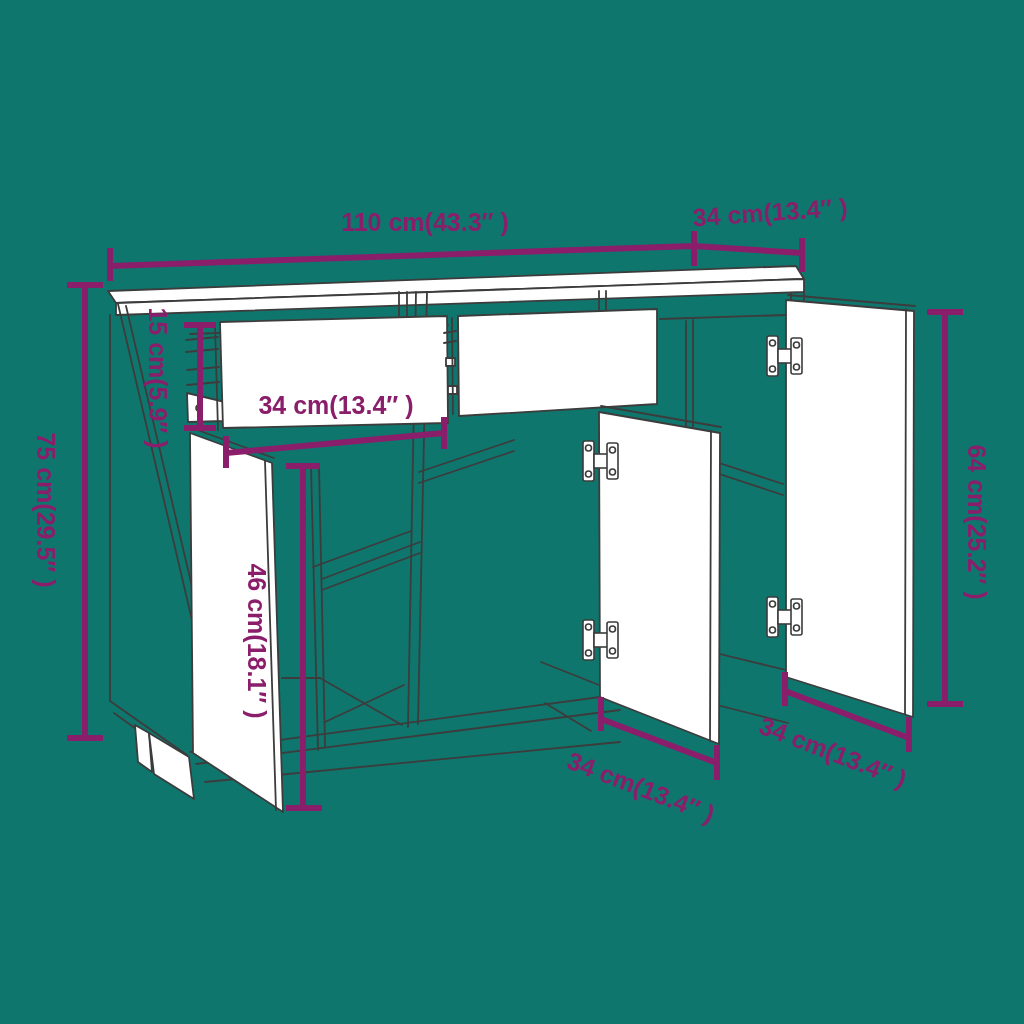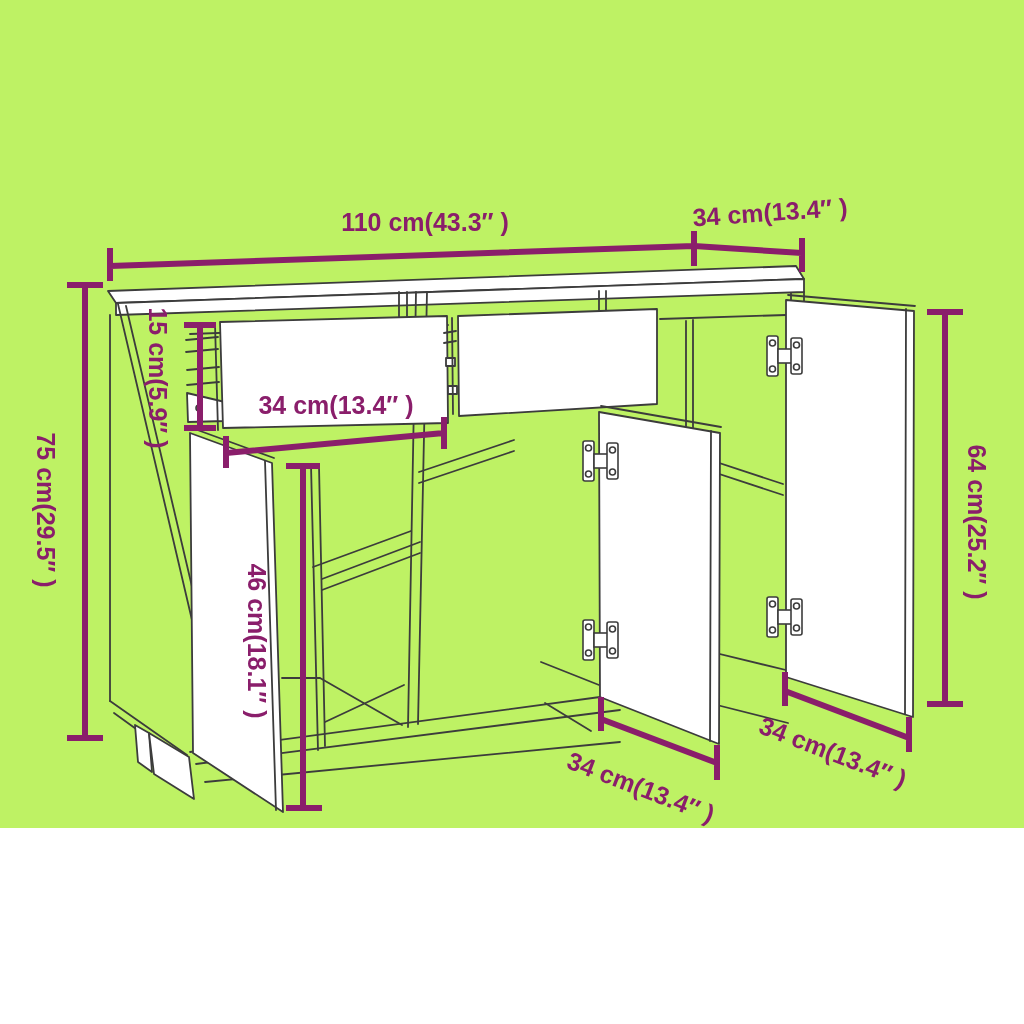--- a/index.html
+++ b/index.html
@@ -1,16 +1,16 @@
 <!DOCTYPE html>
 <html><head>
 <meta charset="utf-8">
 <style>
   html,body{margin:0;padding:0;background:#ffffff;}
-  .stage{position:relative;width:1024px;height:828px;background:#bef264;overflow:hidden;}
+  .stage{position:relative;width:1024px;height:1024px;background:#0f766e;overflow:hidden;}
   svg{display:block;}
   .ln{stroke:#3c3c3c;stroke-width:1.8;fill:none;stroke-linecap:round;stroke-linejoin:round;}
   .panel{stroke:#3c3c3c;stroke-width:1.8;fill:#ffffff;stroke-linejoin:round;}
   .dimln{stroke:#8a1e6b;stroke-width:6;fill:none;stroke-linecap:butt;}
   .dim{font-family:"Liberation Sans","DejaVu Sans",sans-serif;font-weight:bold;font-size:25px;fill:#8a1e6b;}
   .hingepart{stroke:#3c3c3c;stroke-width:1.6;fill:#ffffff;}
 </style>
 </head>
 <body>
 

